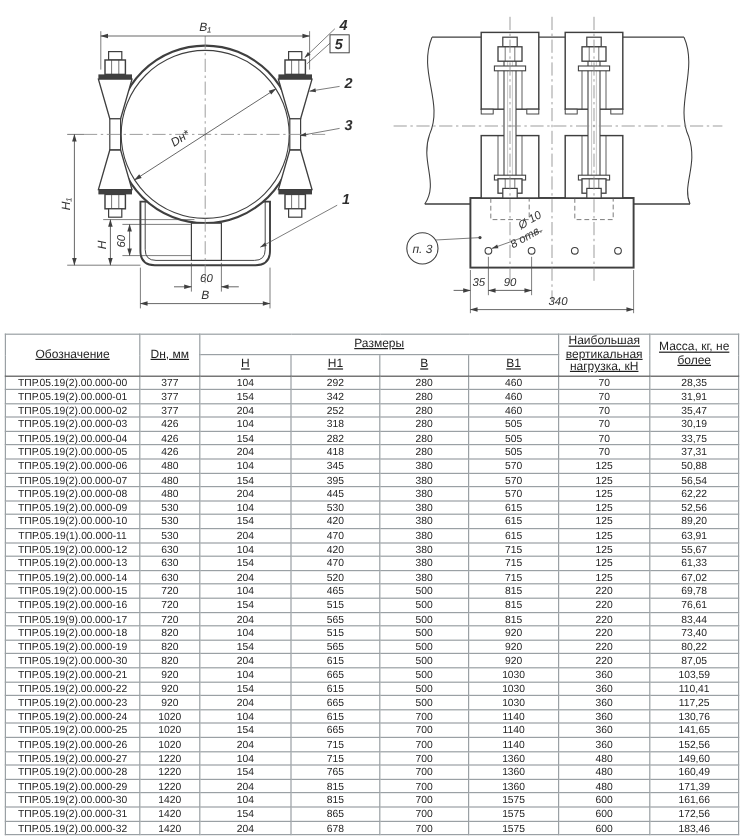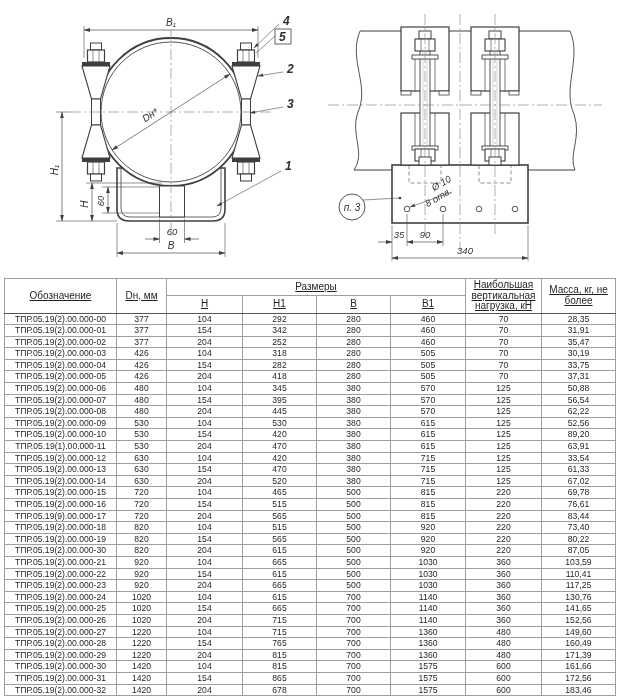--- a/index.html
+++ b/index.html
@@ -353,21 +353,21 @@
           <td>63,91</td>
         </tr>
         <tr>
           <td>ТПР.05.19(2).00.000-12</td>
           <td>630</td>
           <td>104</td>
           <td>420</td>
           <td>380</td>
           <td>715</td>
           <td>125</td>
-          <td>33,54</td>
+          <td>55,67</td>
         </tr>
         <tr>
           <td>ТПР.05.19(2).00.000-13</td>
           <td>630</td>
           <td>154</td>
           <td>470</td>
           <td>380</td>
           <td>715</td>
           <td>125</td>
           <td>61,33</td>

